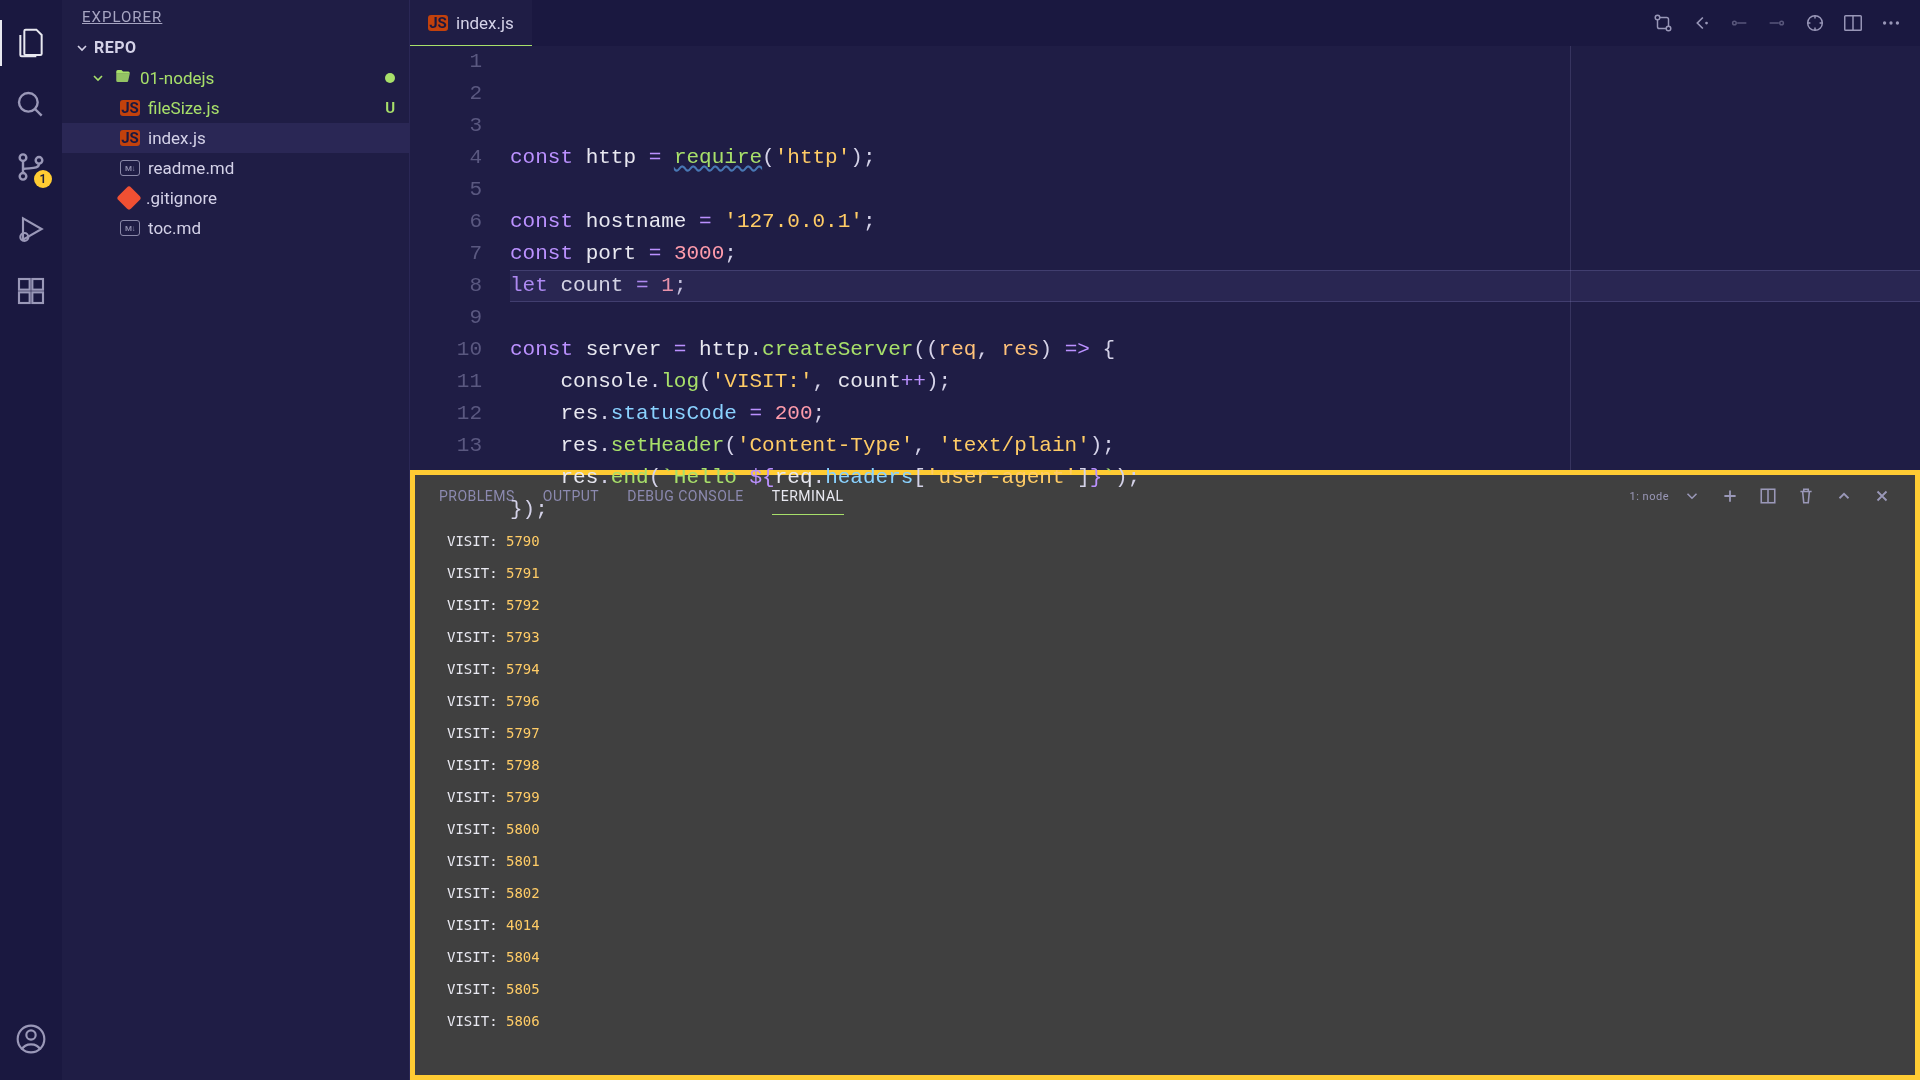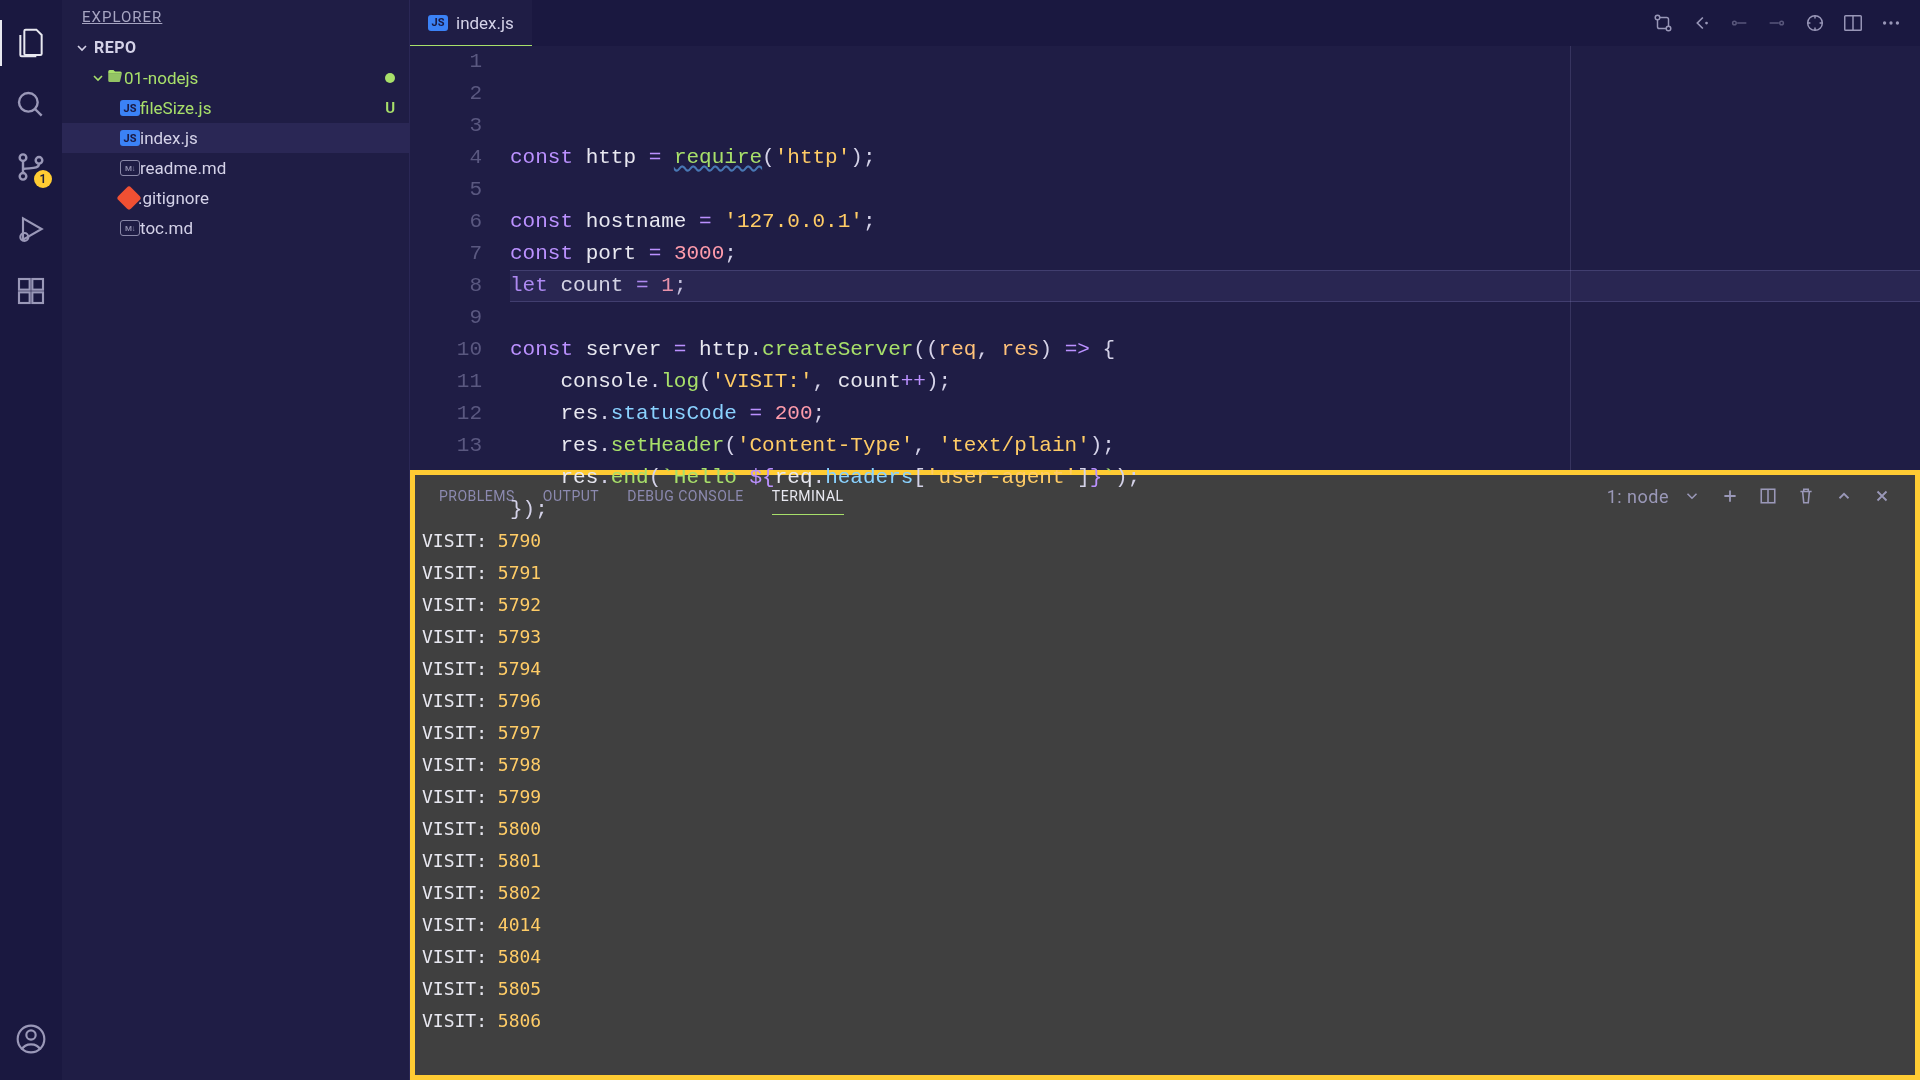--- a/index.html
+++ b/index.html
@@ -80,20 +80,21 @@
   }
   .chev { width: 16px; height: 16px; }
   .tree {
     padding: 2px 0;
   }
   .tree-row {
     display: flex;
     align-items: center;
     height: 30px;
     padding-left: 24px;
+    gap: 8px;
     color: #d4d2e8;
     cursor: pointer;
     font-size: 17px;
   }
   .tree-row.folder { color: #a8e06a; padding-left: 28px; }
   .tree-row.file { padding-left: 58px; }
   .tree-row.modified .tree-label { color: #a8e06a; }
   .tree-row.selected { background: #2a2755; }
   .tree-row .dot {
     margin-left: auto;
@@ -108,21 +109,21 @@
     font-weight: 600;
     font-size: 15px;
   }
   .file-icon {
     width: 20px; height: 16px;
     display: flex; align-items: center; justify-content: center;
     font-size: 10px;
     font-weight: 700;
     border-radius: 3px;
   }
-  .js-icon { background: #3b82f6; color: #1a1840; font-size: 11px; }
+  .js-icon { background: #c2410c; color: #1a1840; font-size: 15px; }
   .md-icon { border: 1px solid #8a88a8; color: #8a88a8; font-size: 8px; letter-spacing: -0.5px; }
   .git-icon { width: 18px; height: 18px; background: #f05033; border-radius: 3px; transform: rotate(45deg); position: relative; }
   .git-icon::after { content: ""; position: absolute; inset: 3px; background: #f05033; border-radius: 2px; }
   .folder-icon { color: #a8e06a; }
   .folder-icon svg { width: 18px; height: 18px; }
   
   .main {
     flex: 1;
     display: flex;
     flex-direction: column;
@@ -229,27 +230,27 @@
     color: #e8e8f0;
     border-bottom: 1.5px solid #a8e06a;
   }
   .panel-right {
     margin-left: auto;
     display: flex;
     align-items: center;
     gap: 20px;
     color: #9a98b8;
   }
-  .panel-right .label { font-size: 18px; margin-right: -6px; }
+  .panel-right .label { font-size: 11px; margin-right: -6px; }
   .panel-right svg { width: 18px; height: 18px; cursor: pointer; }
   .terminal-body {
     flex: 1;
-    padding: 8px 7px;
+    padding: 8px 32px;
     font-family: Menlo, Consolas, monospace;
-    font-size: 18px;
+    font-size: 14px;
     line-height: 32px;
     color: #e8e8f0;
     overflow: hidden;
   }
   .term-line .n { color: #ffcc66; }
 </style>
 </head>
 <body>
 
 <div class="activity-bar">

